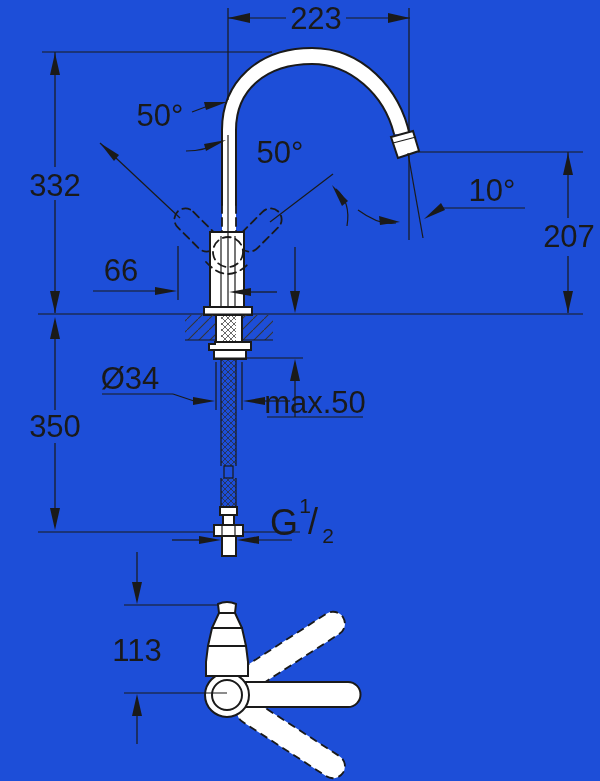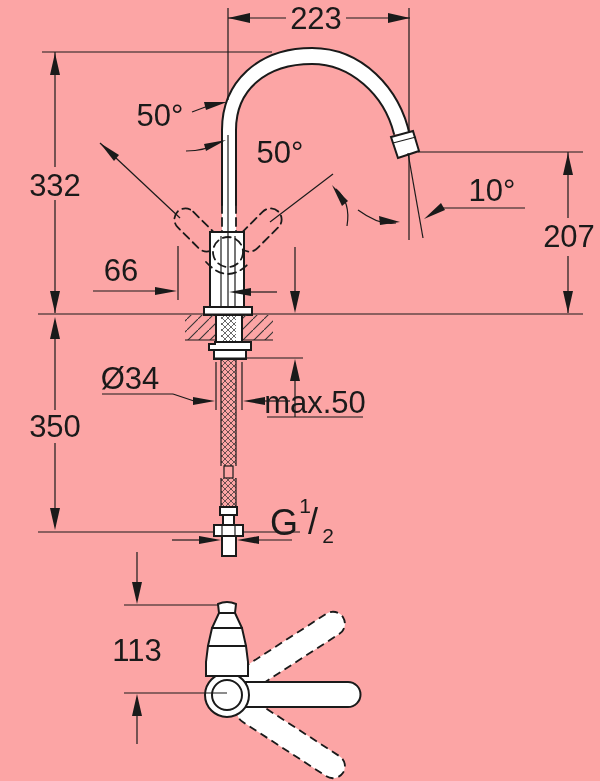--- a/index.html
+++ b/index.html
@@ -1,16 +1,16 @@
 <!DOCTYPE html>
 <html><head>
 <meta charset="utf-8">
 <style>
   html,body{margin:0;padding:0;background:#ffffff;}
-  .stage{width:600px;height:781px;background:#fca5a5;position:relative;overflow:hidden;}
+  .stage{width:600px;height:781px;background:#1d4ed8;position:relative;overflow:hidden;}
   svg{display:block;}
   text{font-family:"Liberation Sans","DejaVu Sans",sans-serif;fill:#1a1a1a;}
   .dim-text{font-size:31px;}
   .dim-text-small{font-size:21px;}
   .thread-text{font-size:36px;}
   .part{stroke:#1a1a1a;stroke-width:2;fill:none;stroke-linecap:round;}
   .partfill{stroke:#1a1a1a;stroke-width:2;fill:#ffffff;}
   .thin{stroke:#1a1a1a;stroke-width:1.2;fill:none;}
   .dash{stroke:#1a1a1a;stroke-width:1.8;fill:none;stroke-dasharray:8 5;stroke-linecap:round;}
   .dashfill{stroke:#1a1a1a;stroke-width:1.8;fill:#ffffff;stroke-dasharray:8 5;}

